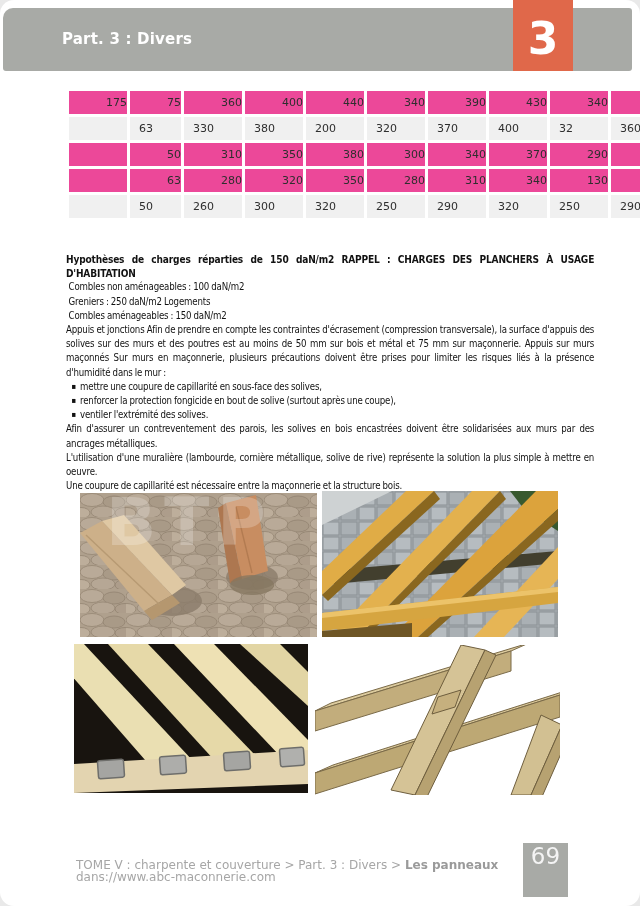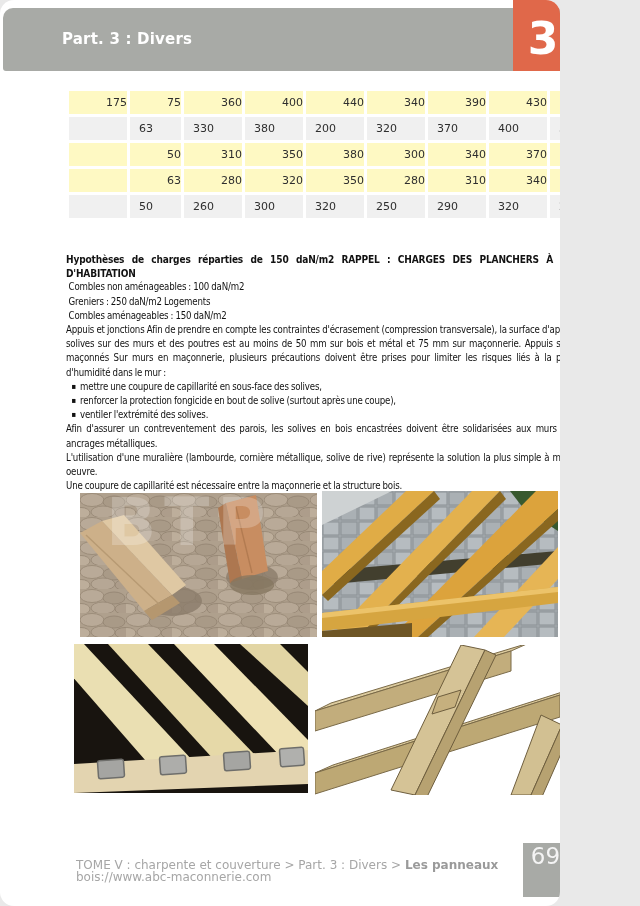--- a/index.html
+++ b/index.html
@@ -1,34 +1,34 @@
 <!DOCTYPE html>
 <html><head>
 <meta charset="utf-8">
 <style>
   html,body{margin:0;padding:0;width:640px;height:906px;overflow:hidden;background:#e9e9e9;}
-  .page{position:absolute;left:0;top:0;width:560px;height:906px;background:#ffffff;
+  .page{position:absolute;left:0;top:0;width:640px;height:906px;background:#ffffff;
         border-radius:14px;overflow:hidden;font-family:"DejaVu Sans","Liberation Sans",sans-serif;}
 
   
   .header-bar{position:absolute;left:3px;top:8px;width:629px;height:63px;background:#a8aaa6;
               border-radius:10px 3px 3px 3px;}
   .header-title{position:absolute;left:62px;top:30px;color:#ffffff;font-weight:bold;font-size:15px;
                 letter-spacing:.2px;}
   .chapter-box{position:absolute;left:513px;top:0;width:60px;height:71px;background:#e0684a;
                color:#ffffff;font-weight:bold;font-size:44px;display:flex;align-items:center;
                justify-content:center;padding-top:6px;box-sizing:border-box;}
 
   
   table.data{position:absolute;left:66px;top:88px;border-collapse:separate;border-spacing:3px;}
   table.data td{box-sizing:border-box;height:23px;font-size:11px;color:#2e2e2e;
                 padding:0 0 0 9px;vertical-align:middle;width:42px;}
   table.data td.c0{width:56px;}
   table.data td.c1{width:62px;margin-top:12px;}
-  table.data tr.odd td{background:#fef9c3;padding-left:37px;}
+  table.data tr.odd td{background:#ec4899;padding-left:37px;}
   table.data tr.even td{background:#f0f0f0;}
 
   
   .content{position:absolute;left:66px;top:252px;width:612px;transform:scaleX(0.863);
            transform-origin:left top;font-size:10px;line-height:14.2px;color:#121212;
            letter-spacing:-0.2px;word-spacing:-0.5px;}
   .content .heading{font-weight:bold;text-align:justify;margin:0 0 0 0;font-size:10.5px;}
   .content .plainline{padding-left:3px;}
   .content p{margin:0;text-align:justify;}
   .content ul{margin:0;padding:0 0 0 6px;list-style:none;}
@@ -240,19 +240,19 @@
     <g stroke="#6e5e3e" stroke-width="1">
       <polygon points="226,70 247,80 216,150 196,150" fill="#d2c092"></polygon>
       <polygon points="247,80 256,86 226,154 216,150" fill="#b7a271"></polygon>
     </g>
   </svg>
 
   <div class="breadcrumb">
     <div>
       <span>TOME V : charpente et couverture &gt; Part. 3 : Divers &gt; </span><b>Les panneaux</b>
     </div>
-    <div>bois://www.abc-maconnerie.com</div>
+    <div>dans://www.abc-maconnerie.com</div>
   </div>
   <div class="page-num">
     <span>69</span>
   </div>
 
 </div>
 
 </body></html>

